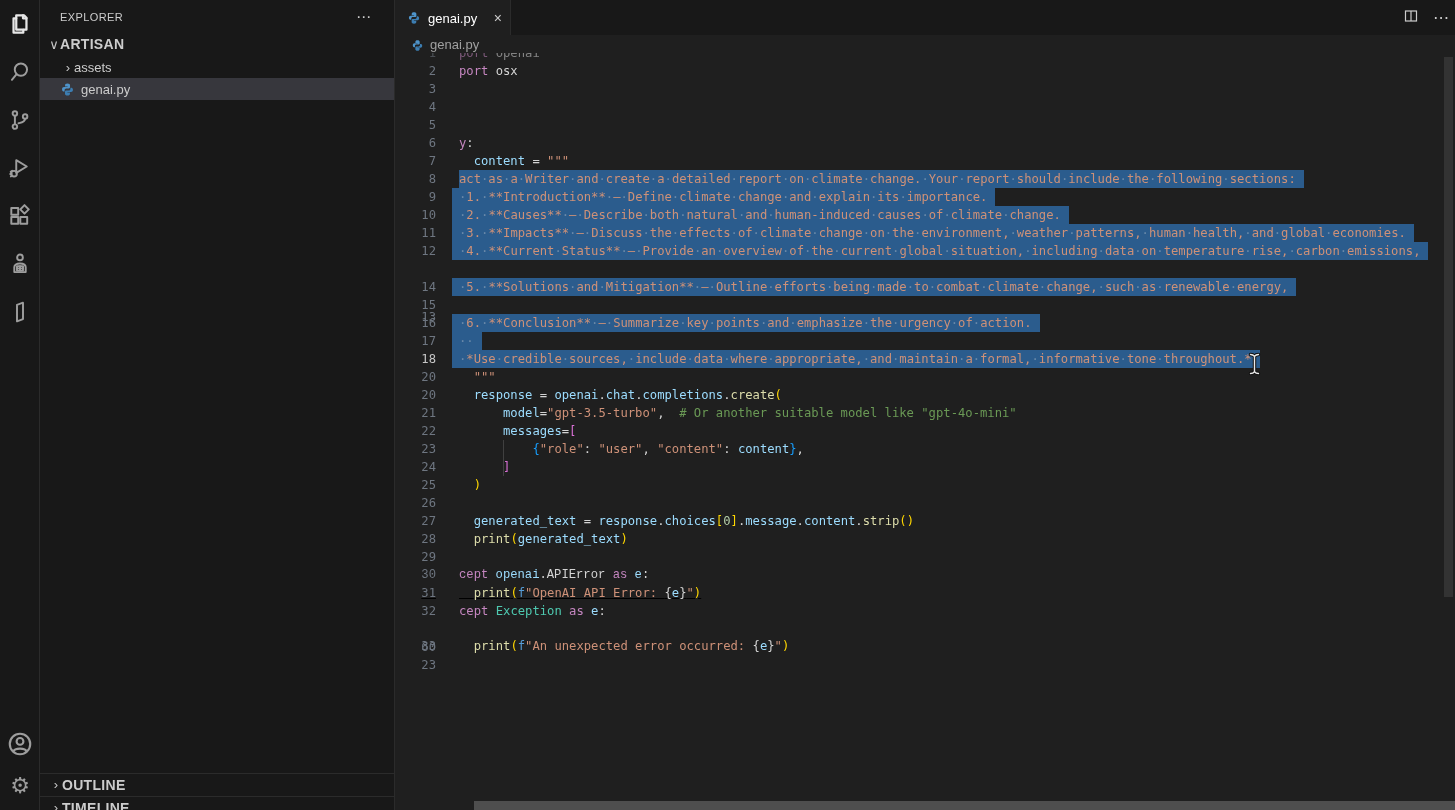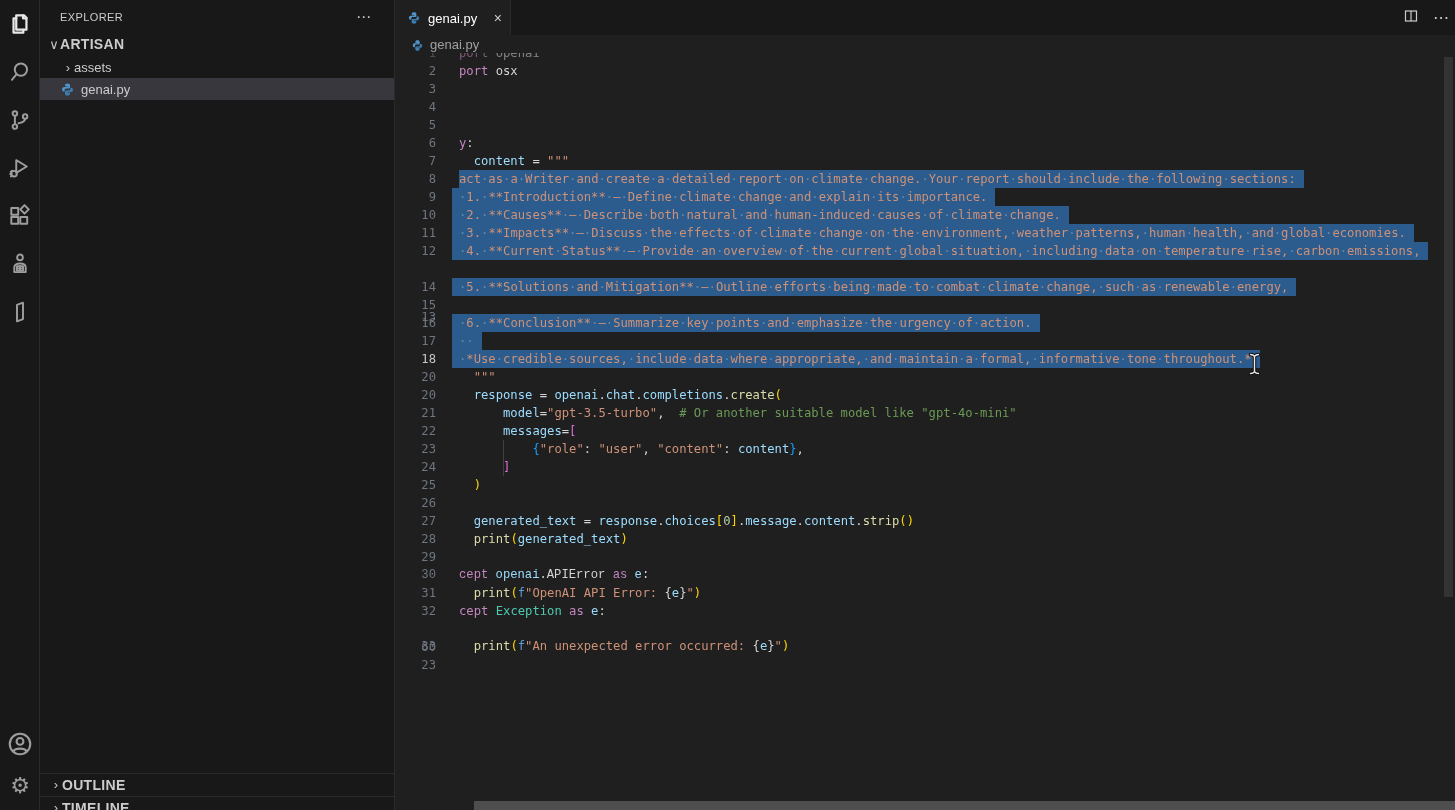--- a/index.html
+++ b/index.html
@@ -319,21 +319,21 @@
           <div class="lt"><span style="color:#d4d4d4">  </span><span style="color:#dcdcaa">print</span><span style="color:#ffd700">(</span><span style="color:#9cdcfe">generated_text</span><span style="color:#ffd700">)</span></div>
         </div>
         <div class="code-row" style="top: 513px;">
           <div class="ln">29</div>
           <div class="lt"></div>
         </div>
         <div class="code-row" style="top: 531px; font-family: Liberation Mono, monospace;">
           <div class="ln">30</div>
           <div class="lt"><span style="color:#c586c0">cept</span><span style="color:#d4d4d4"> </span><span style="color:#9cdcfe">openai</span><span style="color:#d4d4d4">.APIError</span><span style="color:#c586c0"> as</span><span style="color:#9cdcfe"> e</span><span style="color:#d4d4d4">:</span></div>
         </div>
-        <div class="code-row" style="top: 549px;">
+        <div class="code-row" style="top: 549px; text-decoration: underline;">
           <div class="ln">31</div>
           <div class="lt"><span style="color:#d4d4d4">  </span><span style="color:#dcdcaa">print</span><span style="color:#ffd700">(</span><span style="color:#569cd6">f</span><span style="color:#ce9178">"OpenAI API Error: </span><span style="color:#d4d4d4">{</span><span style="color:#9cdcfe">e</span><span style="color:#d4d4d4">}</span><span style="color:#ce9178">"</span><span style="color:#ffd700">)</span></div>
         </div>
         <div class="code-row" style="top: 567px;">
           <div class="ln">32</div>
           <div class="lt"><span style="color:#c586c0">cept</span><span style="color:#d4d4d4"> </span><span style="color:#4ec9b0">Exception</span><span style="color:#c586c0"> as</span><span style="color:#9cdcfe"> e</span><span style="color:#d4d4d4">:</span></div>
         </div>
         <div class="code-row" style="top: 585px; margin-top: 17px;">
           <div class="ln">33</div>
           <div class="lt"><span style="color:#d4d4d4">  </span><span style="color:#dcdcaa">print</span><span style="color:#ffd700">(</span><span style="color:#569cd6">f</span><span style="color:#ce9178">"An unexpected error occurred: </span><span style="color:#d4d4d4">{</span><span style="color:#9cdcfe">e</span><span style="color:#d4d4d4">}</span><span style="color:#ce9178">"</span><span style="color:#ffd700">)</span></div>

